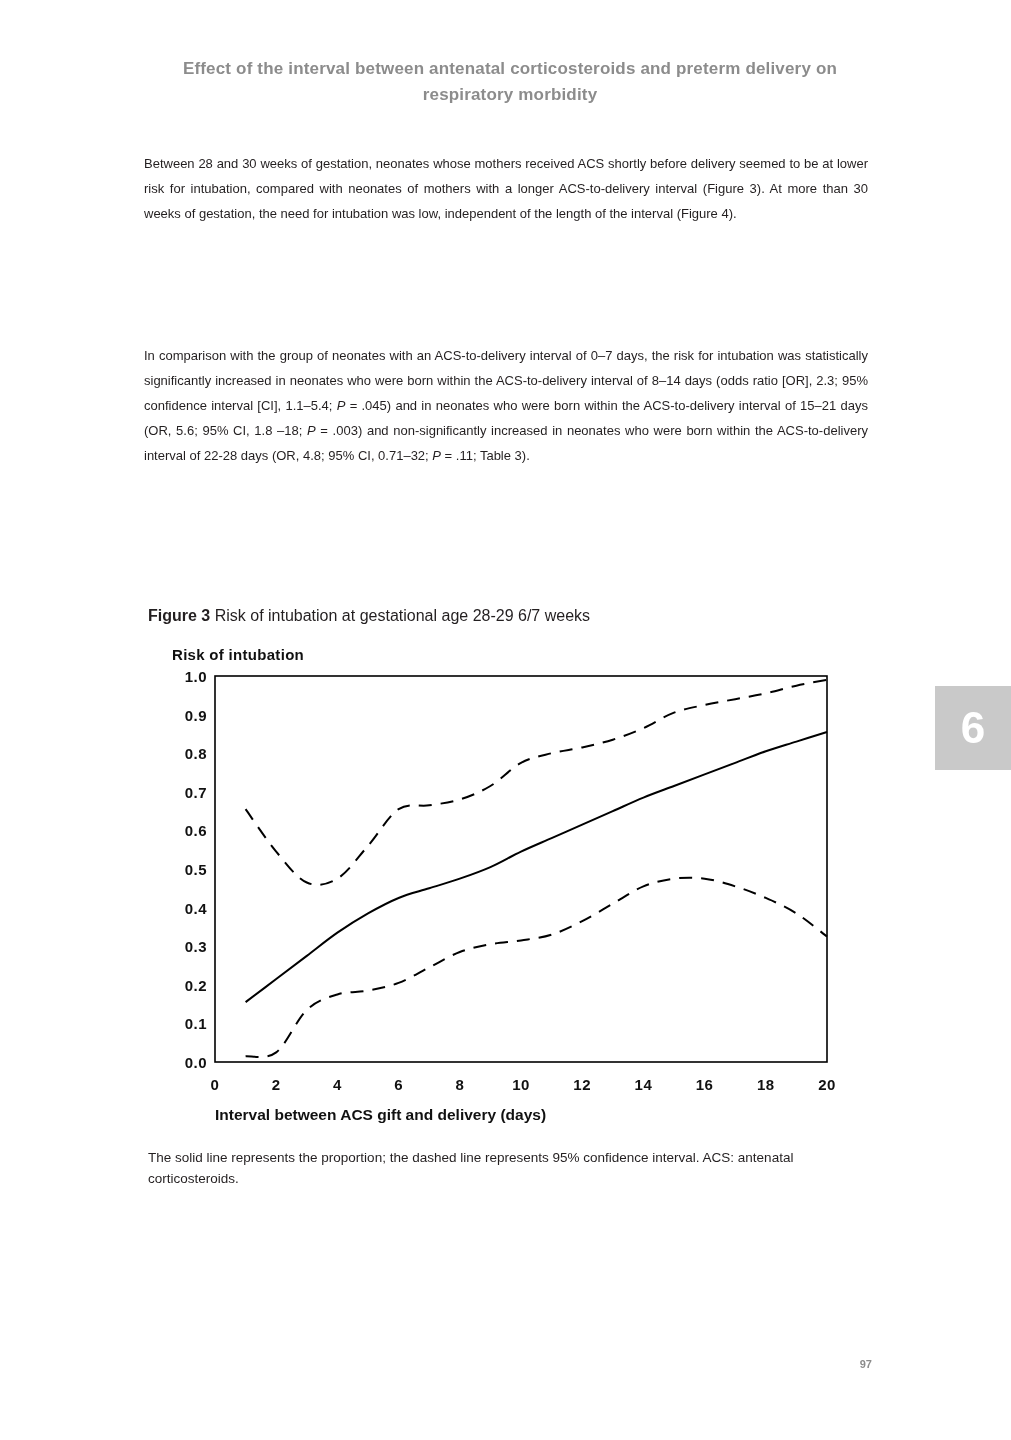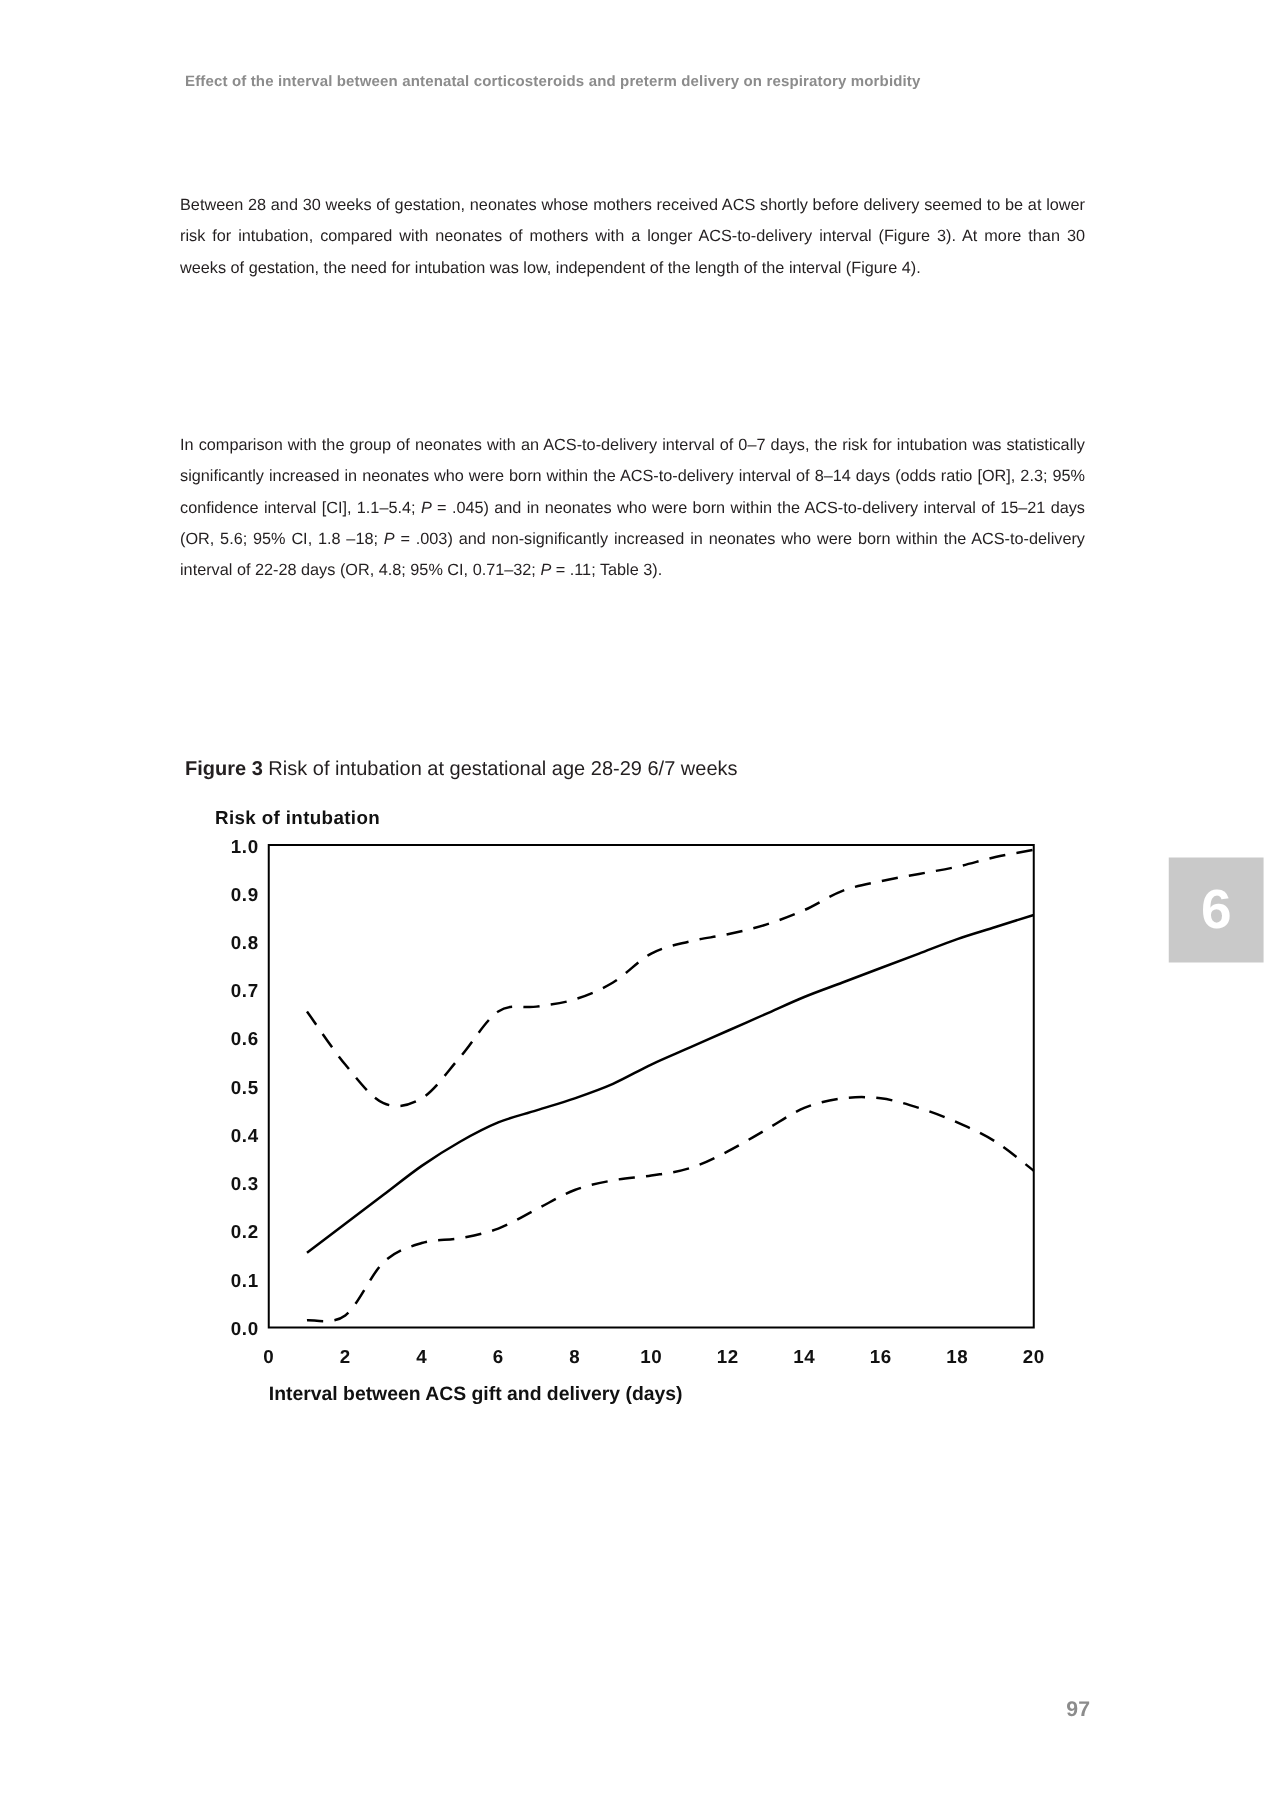--- a/index.html
+++ b/index.html
@@ -17,22 +17,22 @@
   }
   .page {
     position: absolute;
     inset: 0;
   }
   .running-head {
     position: absolute;
     left: 148px;
     top: 56px;
     width: 724px;
-    text-align: left;
-    font-size: 12px;
+    text-align: center;
+    font-size: 17px;
     font-weight: bold;
     color: #8c8c8c;
     line-height: 1.55;
     letter-spacing: 0.01em;
   }
   .body-text {
     position: absolute;
     left: 144px;
     width: 724px;
     font-size: 13px;
@@ -99,21 +99,21 @@
     display: flex;
     align-items: center;
     justify-content: center;
   }
   .page-number {
     position: absolute;
     left: 0;
     top: 1358px;
     width: 872px;
     text-align: right;
-    font-size: 17px;
+    font-size: 11px;
     font-weight: bold;
     color: #8c8c8c;
   }
   svg text {
     font-family: "Liberation Sans", sans-serif;
     fill: #111;
   }
   .tick-label { font-size: 15px; font-weight: bold; letter-spacing: 0.5px; }
   .axis-title { font-size: 15.5px; font-weight: bold; }
 </style>
@@ -174,18 +174,19 @@
       <g>
         <path id="series-solid" fill="none" stroke="#000000" stroke-width="2" d="M 86.60 340.17 C 91.70 336.31, 107.00 324.73, 117.20 317.01 C 127.40 309.29, 137.60 301.57, 147.80 293.85 C 158.00 286.13, 168.20 277.77, 178.40 270.69 C 188.60 263.61, 198.80 257.18, 209.00 251.39 C 219.20 245.60, 229.40 240.13, 239.60 235.95 C 249.80 231.77, 260.00 229.52, 270.20 226.30 C 280.40 223.08, 290.60 220.19, 300.80 216.65 C 311.00 213.11, 321.20 209.57, 331.40 205.07 C 341.60 200.57, 351.80 194.45, 362.00 189.63 C 372.20 184.81, 382.40 180.62, 392.60 176.12 C 402.80 171.62, 413.00 167.11, 423.20 162.61 C 433.40 158.11, 443.60 153.60, 453.80 149.10 C 464.00 144.60, 474.20 139.77, 484.40 135.59 C 494.60 131.41, 504.80 127.87, 515.00 124.01 C 525.20 120.15, 535.40 116.29, 545.60 112.43 C 555.80 108.57, 566.00 104.71, 576.20 100.85 C 586.40 96.99, 596.60 92.81, 606.80 89.27 C 617.00 85.73, 627.20 82.84, 637.40 79.62 C 647.60 76.40, 662.90 71.58, 668.00 69.97"></path>
         <path id="series-upper" fill="none" stroke="#000000" stroke-width="2" stroke-dasharray="13 9" d="M 86.60 147.17 C 91.70 154.25, 107.00 177.41, 117.20 189.63 C 127.40 201.85, 137.60 216.01, 147.80 220.51 C 158.00 225.01, 168.20 222.76, 178.40 216.65 C 188.60 210.54, 198.80 195.42, 209.00 183.84 C 219.20 172.26, 229.40 153.92, 239.60 147.17 C 249.80 140.41, 260.00 144.92, 270.20 143.31 C 280.40 141.70, 290.60 140.74, 300.80 137.52 C 311.00 134.30, 321.20 130.12, 331.40 124.01 C 341.60 117.90, 351.80 106.32, 362.00 100.85 C 372.20 95.38, 382.40 93.77, 392.60 91.20 C 402.80 88.63, 413.00 87.66, 423.20 85.41 C 433.40 83.16, 443.60 80.91, 453.80 77.69 C 464.00 74.47, 474.20 70.61, 484.40 66.11 C 494.60 61.61, 504.80 54.53, 515.00 50.67 C 525.20 46.81, 535.40 45.20, 545.60 42.95 C 555.80 40.70, 566.00 39.09, 576.20 37.16 C 586.40 35.23, 596.60 33.62, 606.80 31.37 C 617.00 29.12, 627.20 25.90, 637.40 23.65 C 647.60 21.40, 662.90 18.83, 668.00 17.86"></path>
         <path id="series-lower" fill="none" stroke="#000000" stroke-width="2" stroke-dasharray="13 9" d="M 86.60 394.21 C 91.70 393.57, 107.00 398.07, 117.20 390.35 C 127.40 382.63, 137.60 357.54, 147.80 347.89 C 158.00 338.24, 168.20 335.67, 178.40 332.45 C 188.60 329.23, 198.80 330.52, 209.00 328.59 C 219.20 326.66, 229.40 324.73, 239.60 320.87 C 249.80 317.01, 260.00 310.58, 270.20 305.43 C 280.40 300.28, 290.60 293.85, 300.80 289.99 C 311.00 286.13, 321.20 284.20, 331.40 282.27 C 341.60 280.34, 351.80 280.02, 362.00 278.41 C 372.20 276.80, 382.40 275.84, 392.60 272.62 C 402.80 269.40, 413.00 264.26, 423.20 259.11 C 433.40 253.96, 443.60 247.53, 453.80 241.74 C 464.00 235.95, 474.20 228.55, 484.40 224.37 C 494.60 220.19, 504.80 217.94, 515.00 216.65 C 525.20 215.36, 535.40 215.36, 545.60 216.65 C 555.80 217.94, 566.00 221.15, 576.20 224.37 C 586.40 227.59, 596.60 231.45, 606.80 235.95 C 617.00 240.45, 627.20 244.96, 637.40 251.39 C 647.60 257.82, 662.90 270.69, 668.00 274.55"></path>
       </g>
 
       <text class="axis-title" x="56" y="458" text-anchor="start">Interval between ACS gift and delivery (days)</text>
     </svg>
   </div>
 
+  <div class="fig-note">The solid line represents the proportion; the dashed line represents 95% confidence interval. ACS: antenatal corticosteroids.</div>
 
   <div class="chapter-tab">6</div>
 
   <div class="page-number">97</div>
 
 </div>
 
 </body></html>

